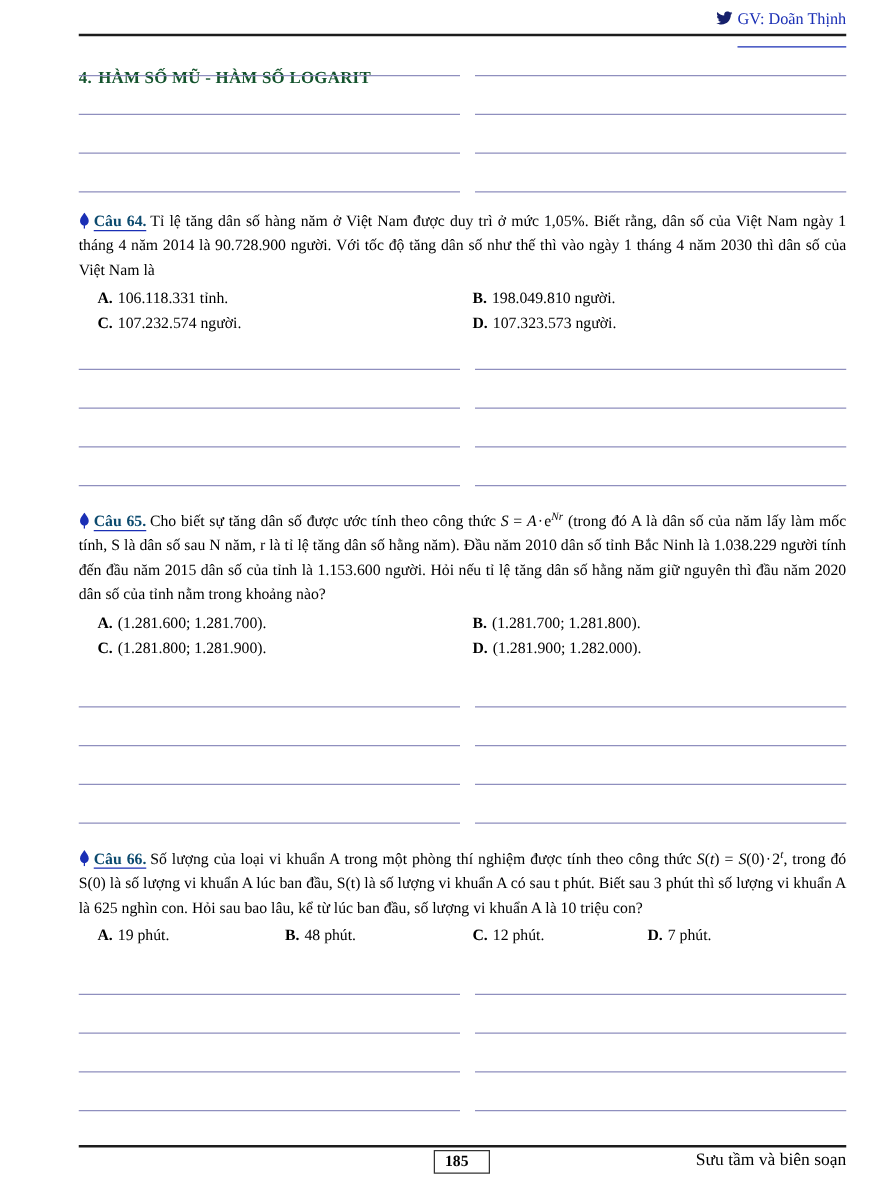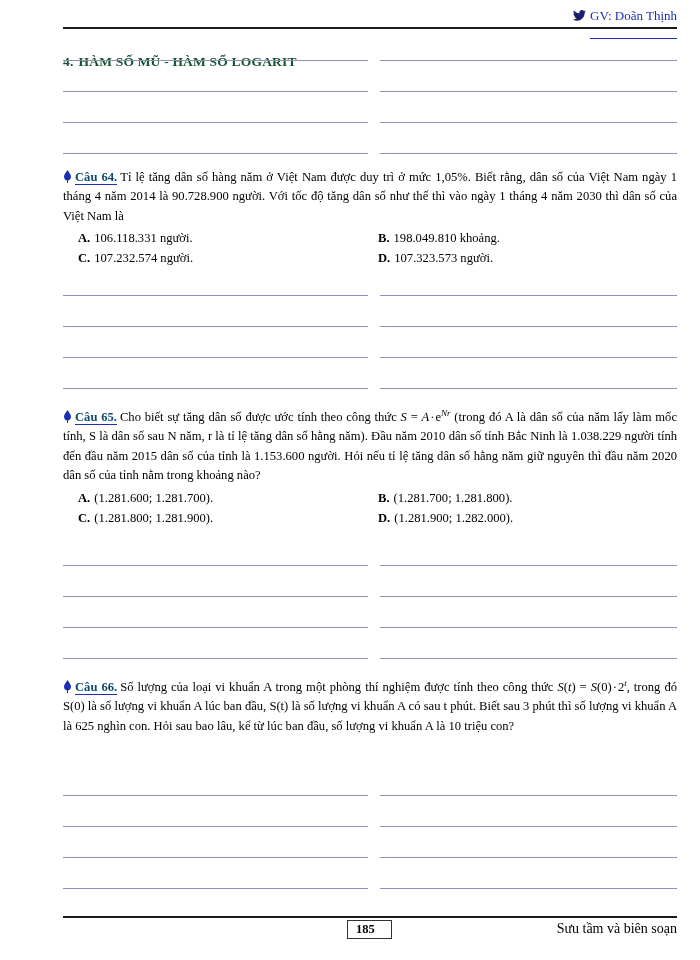--- a/index.html
+++ b/index.html
@@ -228,24 +228,24 @@
     <div class="q-body">
       <span class="pen-icon">
         <svg viewBox="0 0 9 13" width="9" height="13" aria-hidden="true">
           <path fill="#1a2fb5" d="M4.5 0C3 2.5 1 4.4 1 6.8 1 8.9 2.6 10.5 4.5 10.5S8 8.9 8 6.8C8 4.4 6 2.5 4.5 0z"></path>
           <rect x="4" y="10" width="1" height="3" fill="#1a2fb5"></rect>
         </svg>
       </span><span class="q-label">Câu 64.</span><span>Tỉ lệ tăng dân số hàng năm ở Việt Nam được duy trì ở mức 1,05%. Biết rằng, dân số của Việt Nam ngày 1 tháng 4 năm 2014 là 90.728.900 người. Với tốc độ tăng dân số như thế thì vào ngày 1 tháng 4 năm 2030 thì dân số của Việt Nam là</span>
     </div>
     <div class="options" style="height:42px; margin-top:3px">
       <div class="opt opt-row-1 col-a">
-        <span class="opt-key">A.</span><span>106.118.331 người.</span>
+        <span class="opt-key">A.</span><span>106.118.331 tỉnh.</span>
       </div>
       <div class="opt opt-row-1 col-b">
-        <span class="opt-key">B.</span><span>198.049.810 khoảng.</span>
+        <span class="opt-key">B.</span><span>198.049.810 người.</span>
       </div>
       <div class="opt opt-row-2 col-a">
         <span class="opt-key">C.</span><span>107.232.574 người.</span>
       </div>
       <div class="opt opt-row-2 col-b">
         <span class="opt-key">D.</span><span>107.323.573 người.</span>
       </div>
     </div>
   </div>
 
@@ -314,20 +314,34 @@
 
   <div class="question" style="top:678px">
     <div class="q-body">
       <span class="pen-icon">
         <svg viewBox="0 0 9 13" width="9" height="13" aria-hidden="true">
           <path fill="#1a2fb5" d="M4.5 0C3 2.5 1 4.4 1 6.8 1 8.9 2.6 10.5 4.5 10.5S8 8.9 8 6.8C8 4.4 6 2.5 4.5 0z"></path>
           <rect x="4" y="10" width="1" height="3" fill="#1a2fb5"></rect>
         </svg>
       </span><span class="q-label">Câu 66.</span><span>Số lượng của loại vi khuẩn A trong một phòng thí nghiệm được tính theo công thức </span><span class="formula"><span class="mathit">S</span>(<span class="mathit">t</span>) = <span class="mathit">S</span>(0)<span class="cdot">·</span>2<sup class="mexp">t</sup></span><span>, trong đó S(0) là số lượng vi khuẩn A lúc ban đầu, S(t) là số lượng vi khuẩn A có sau t phút. Biết sau 3 phút thì số lượng vi khuẩn A là 625 nghìn con. Hỏi sau bao lâu, kể từ lúc ban đầu, số lượng vi khuẩn A là 10 triệu con?</span>
     </div>
+    <div class="options" style="height:22px; margin-top:3px">
+      <div class="opt opt-row-1 opt4-a">
+        <span class="opt-key">A.</span><span>19 phút.</span>
+      </div>
+      <div class="opt opt-row-1 opt4-b">
+        <span class="opt-key">B.</span><span>48 phút.</span>
+      </div>
+      <div class="opt opt-row-1 opt4-c">
+        <span class="opt-key">C.</span><span>12 phút.</span>
+      </div>
+      <div class="opt opt-row-1 opt4-d">
+        <span class="opt-key">D.</span><span>7 phút.</span>
+      </div>
+    </div>
   </div>
 
   <div class="ruled-block" style="top:795px">
     <div class="ruled-row">
       <div class="ruled-line left"></div>
       <div class="ruled-line right"></div>
     </div>
     <div class="ruled-row">
       <div class="ruled-line left"></div>
       <div class="ruled-line right"></div>

